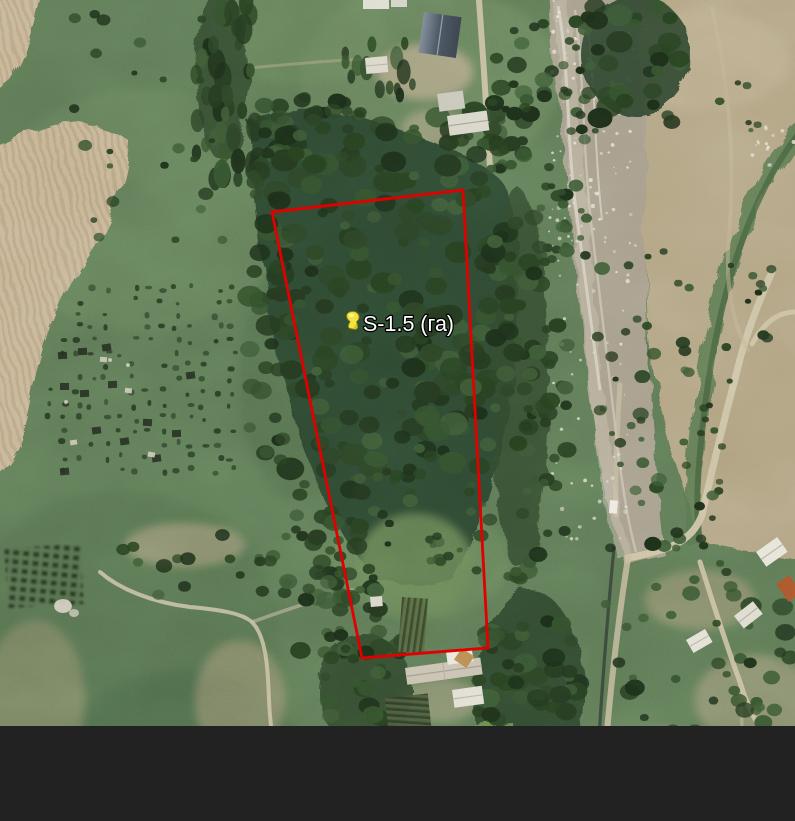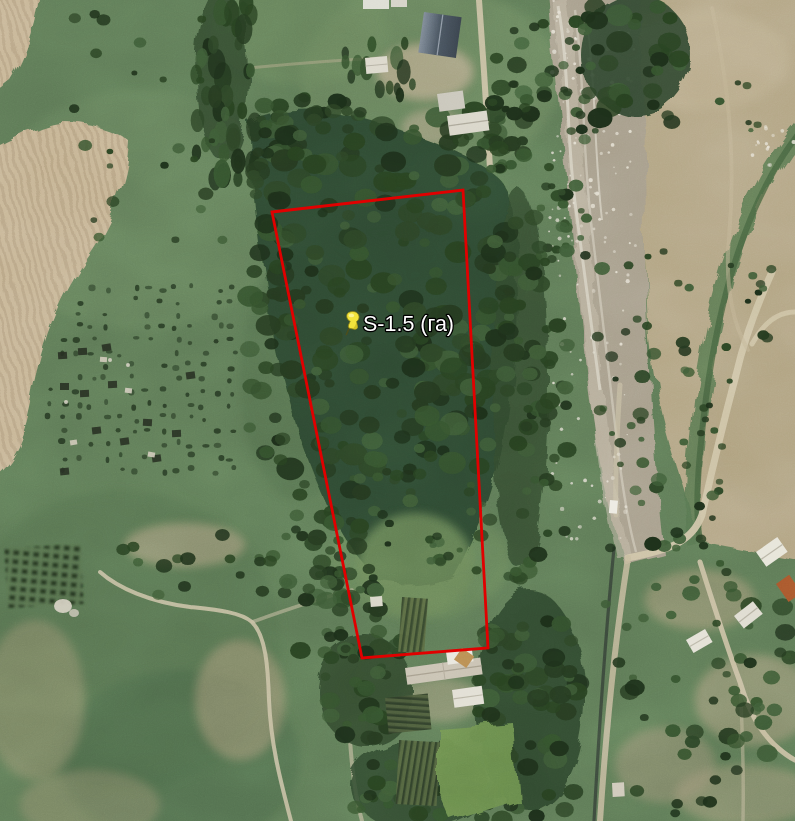--- a/index.html
+++ b/index.html
@@ -1,16 +1,16 @@
 <!DOCTYPE html>
 <html><head>
 <meta charset="utf-8">
 <style>
   html,body{margin:0;padding:0;background:#222;}
-  .stage{position:relative;width:795px;height:821px;overflow:hidden;background:#5e7a56;}
+  .stage{position:relative;width:795px;height:726px;overflow:hidden;background:#5e7a56;}
   svg{display:block;}
   #pin-label{
     font-family:"Liberation Sans","DejaVu Sans",sans-serif;
     font-size:21.5px;font-weight:400;
     fill:#ffffff;stroke:#000000;stroke-width:2.6px;
     paint-order:stroke;stroke-linejoin:round;
   }
 </style>
 </head>
 <body>

